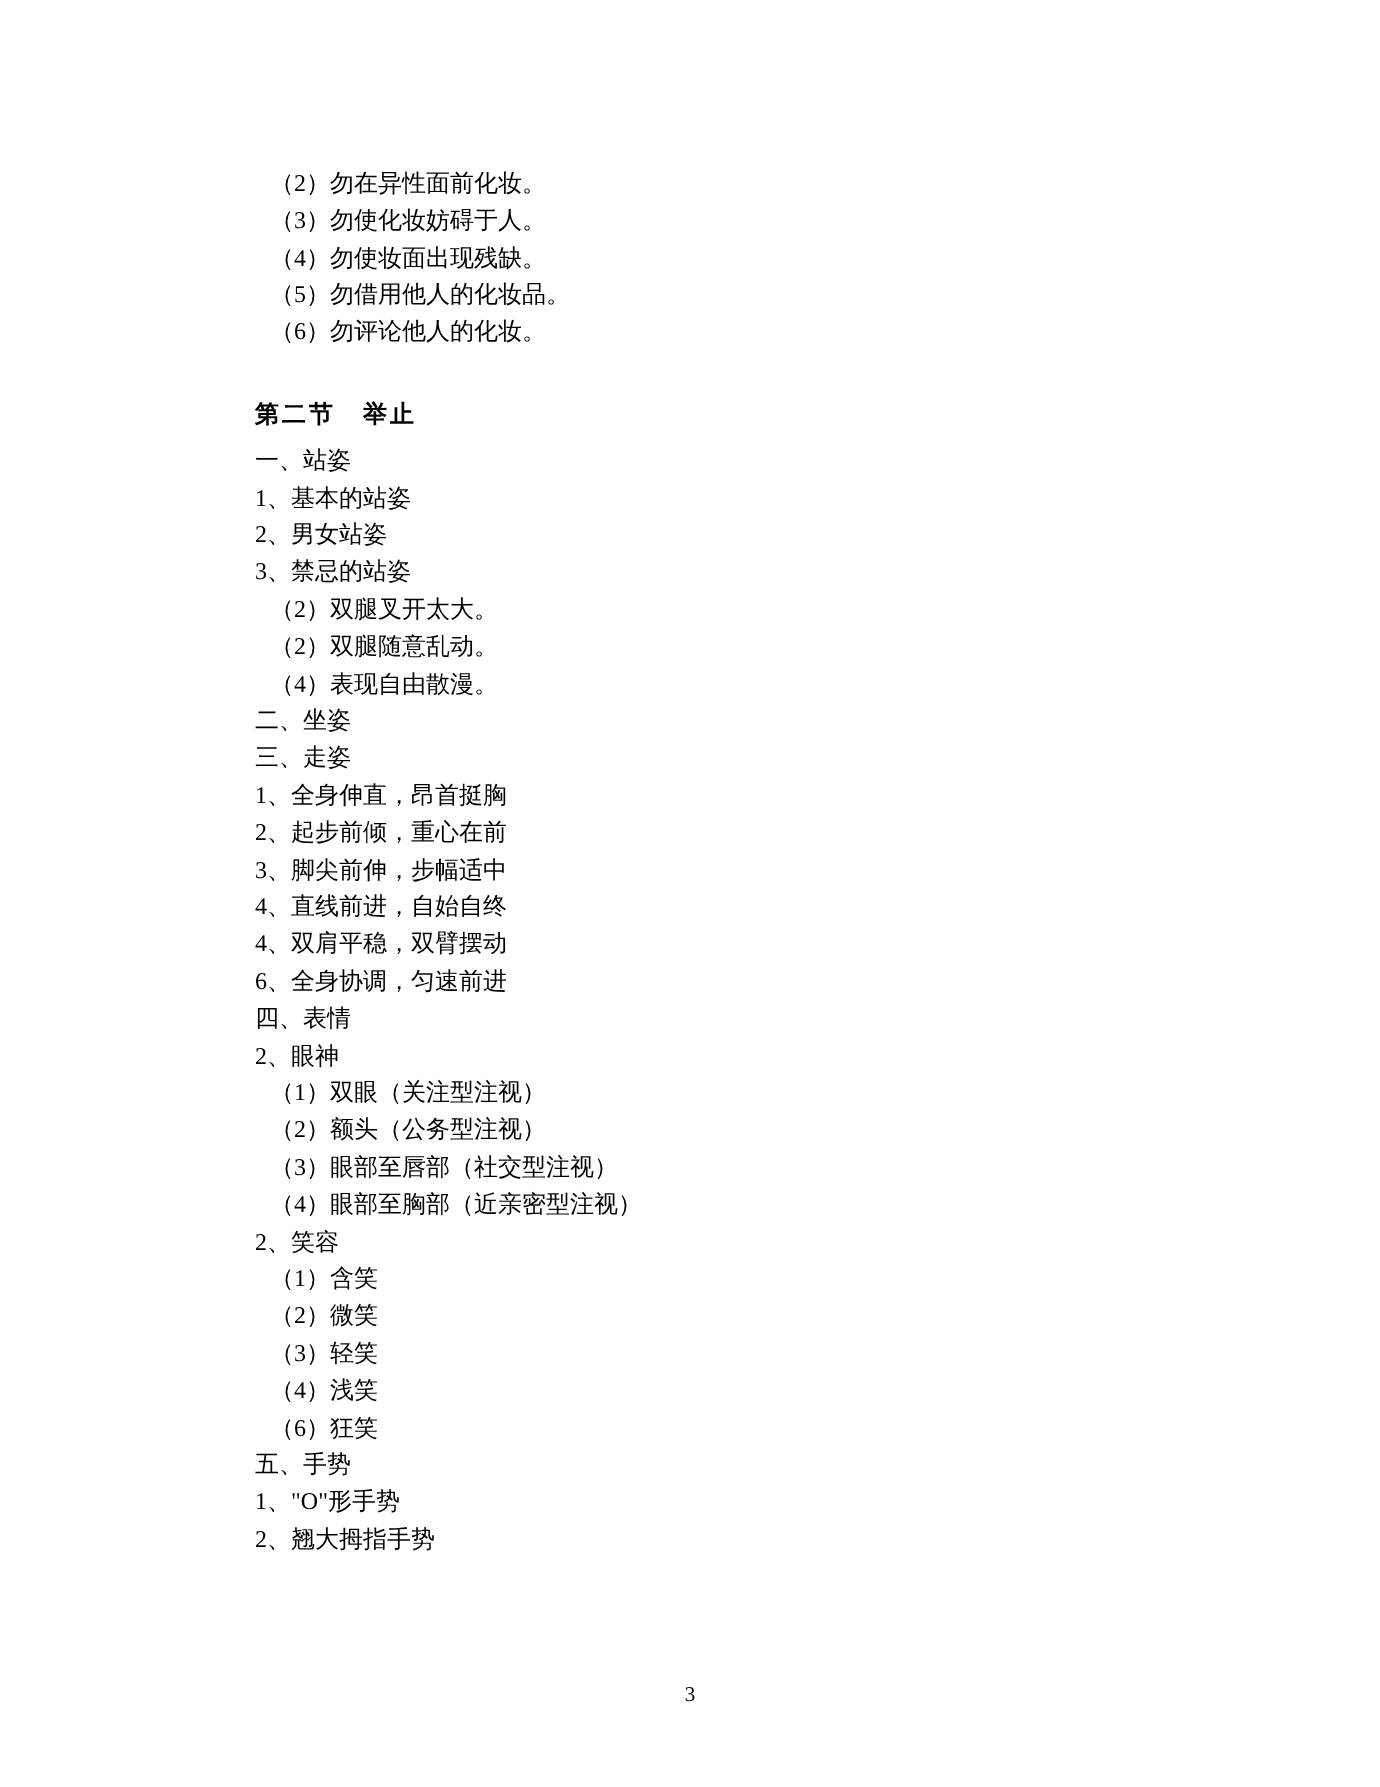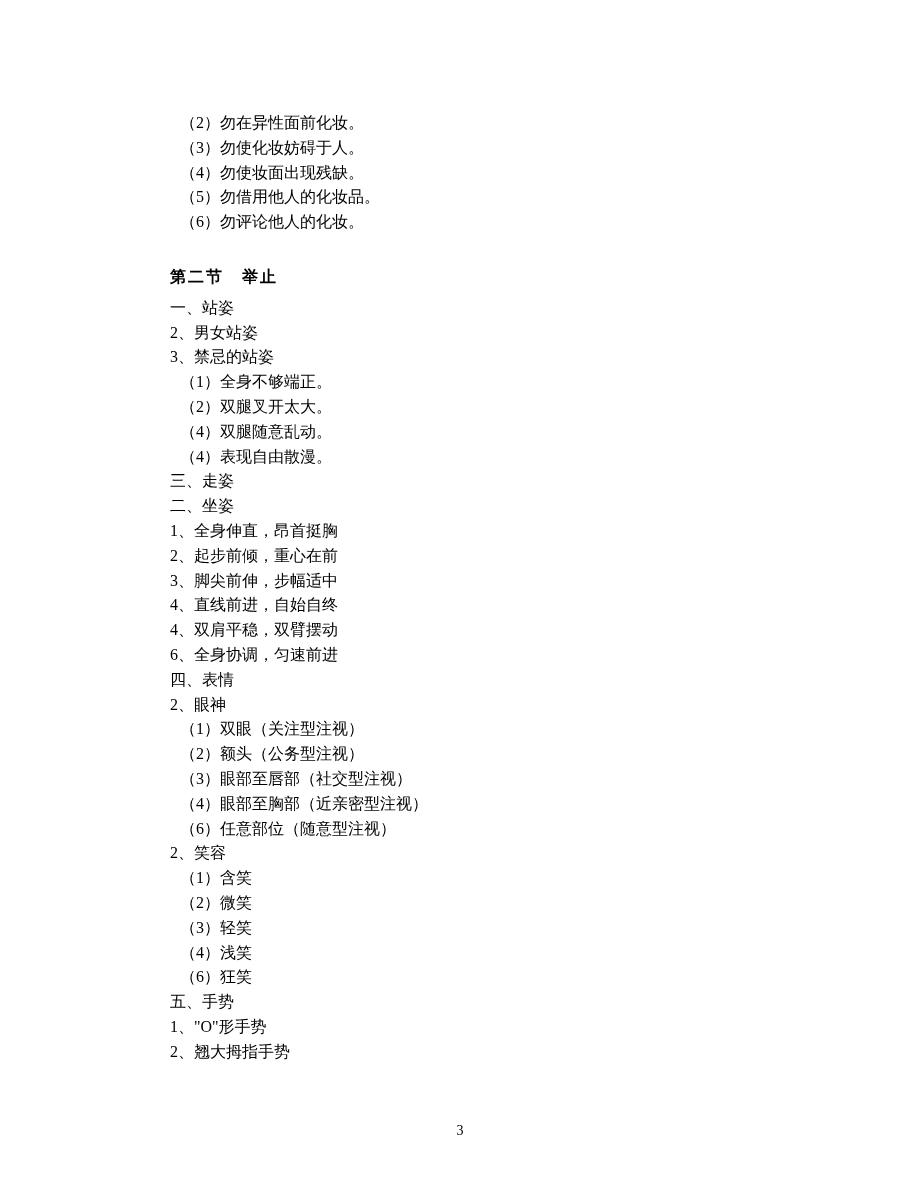--- a/index.html
+++ b/index.html
@@ -48,41 +48,40 @@
   <div id="top-block">
       <span class="line indent-paren">（2）勿在异性面前化妆。</span>
       <span class="line indent-paren">（3）勿使化妆妨碍于人。</span>
       <span class="line indent-paren">（4）勿使妆面出现残缺。</span>
       <span class="line indent-paren">（5）勿借用他人的化妆品。</span>
       <span class="line indent-paren">（6）勿评论他人的化妆。</span>
     </div>
   <div class="section-title">第二节　举止</div>
   <div id="body-block">
       <span class="line">一、站姿</span>
+      <span class="line">1、基本的站姿</span>
       <span class="line">2、男女站姿</span>
       <span class="line">3、禁忌的站姿</span>
-      <span class="line indent-paren">（1）全身不够端正。</span>
       <span class="line indent-paren">（2）双腿叉开太大。</span>
-      <span class="line indent-paren">（4）双腿随意乱动。</span>
+      <span class="line indent-paren">（2）双腿随意乱动。</span>
       <span class="line indent-paren">（4）表现自由散漫。</span>
+      <span class="line">二、坐姿</span>
       <span class="line">三、走姿</span>
-      <span class="line">二、坐姿</span>
       <span class="line">1、全身伸直，昂首挺胸</span>
       <span class="line">2、起步前倾，重心在前</span>
       <span class="line">3、脚尖前伸，步幅适中</span>
       <span class="line">4、直线前进，自始自终</span>
       <span class="line">4、双肩平稳，双臂摆动</span>
       <span class="line">6、全身协调，匀速前进</span>
       <span class="line">四、表情</span>
       <span class="line">2、眼神</span>
       <span class="line indent-paren">（1）双眼（关注型注视）</span>
       <span class="line indent-paren">（2）额头（公务型注视）</span>
       <span class="line indent-paren">（3）眼部至唇部（社交型注视）</span>
       <span class="line indent-paren">（4）眼部至胸部（近亲密型注视）</span>
-      <span class="line indent-paren">（6）任意部位（随意型注视）</span>
       <span class="line">2、笑容</span>
       <span class="line indent-paren">（1）含笑</span>
       <span class="line indent-paren">（2）微笑</span>
       <span class="line indent-paren">（3）轻笑</span>
       <span class="line indent-paren">（4）浅笑</span>
       <span class="line indent-paren">（6）狂笑</span>
       <span class="line">五、手势</span>
       <span class="line">1、"O"形手势</span>
       <span class="line">2、翘大拇指手势</span>
     </div>

